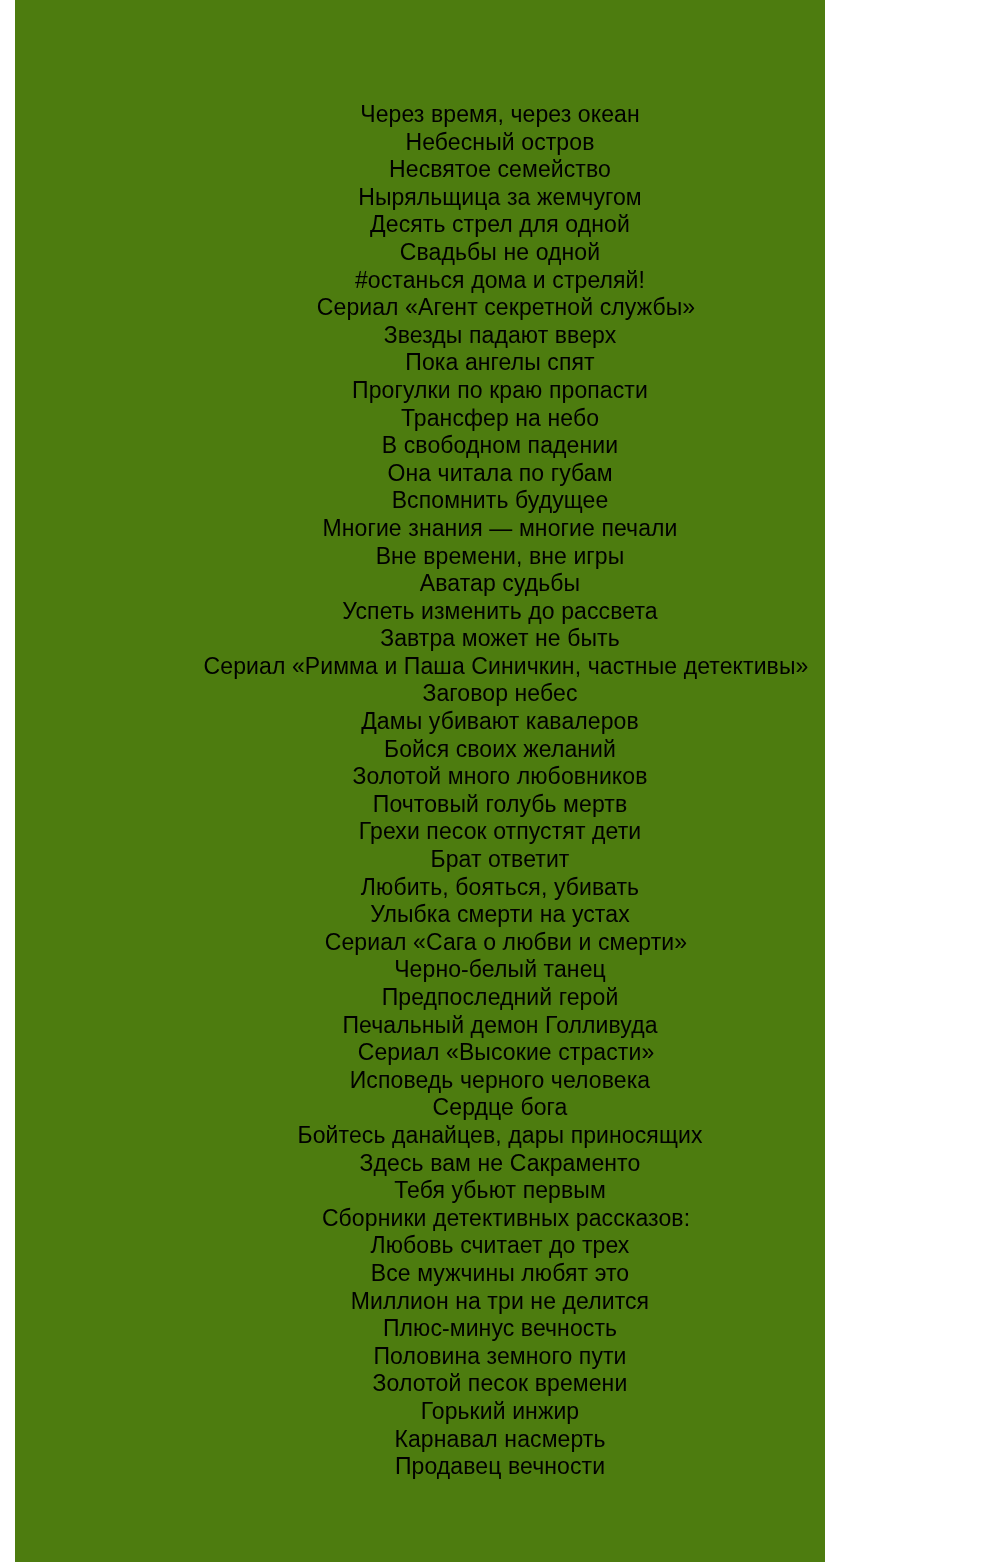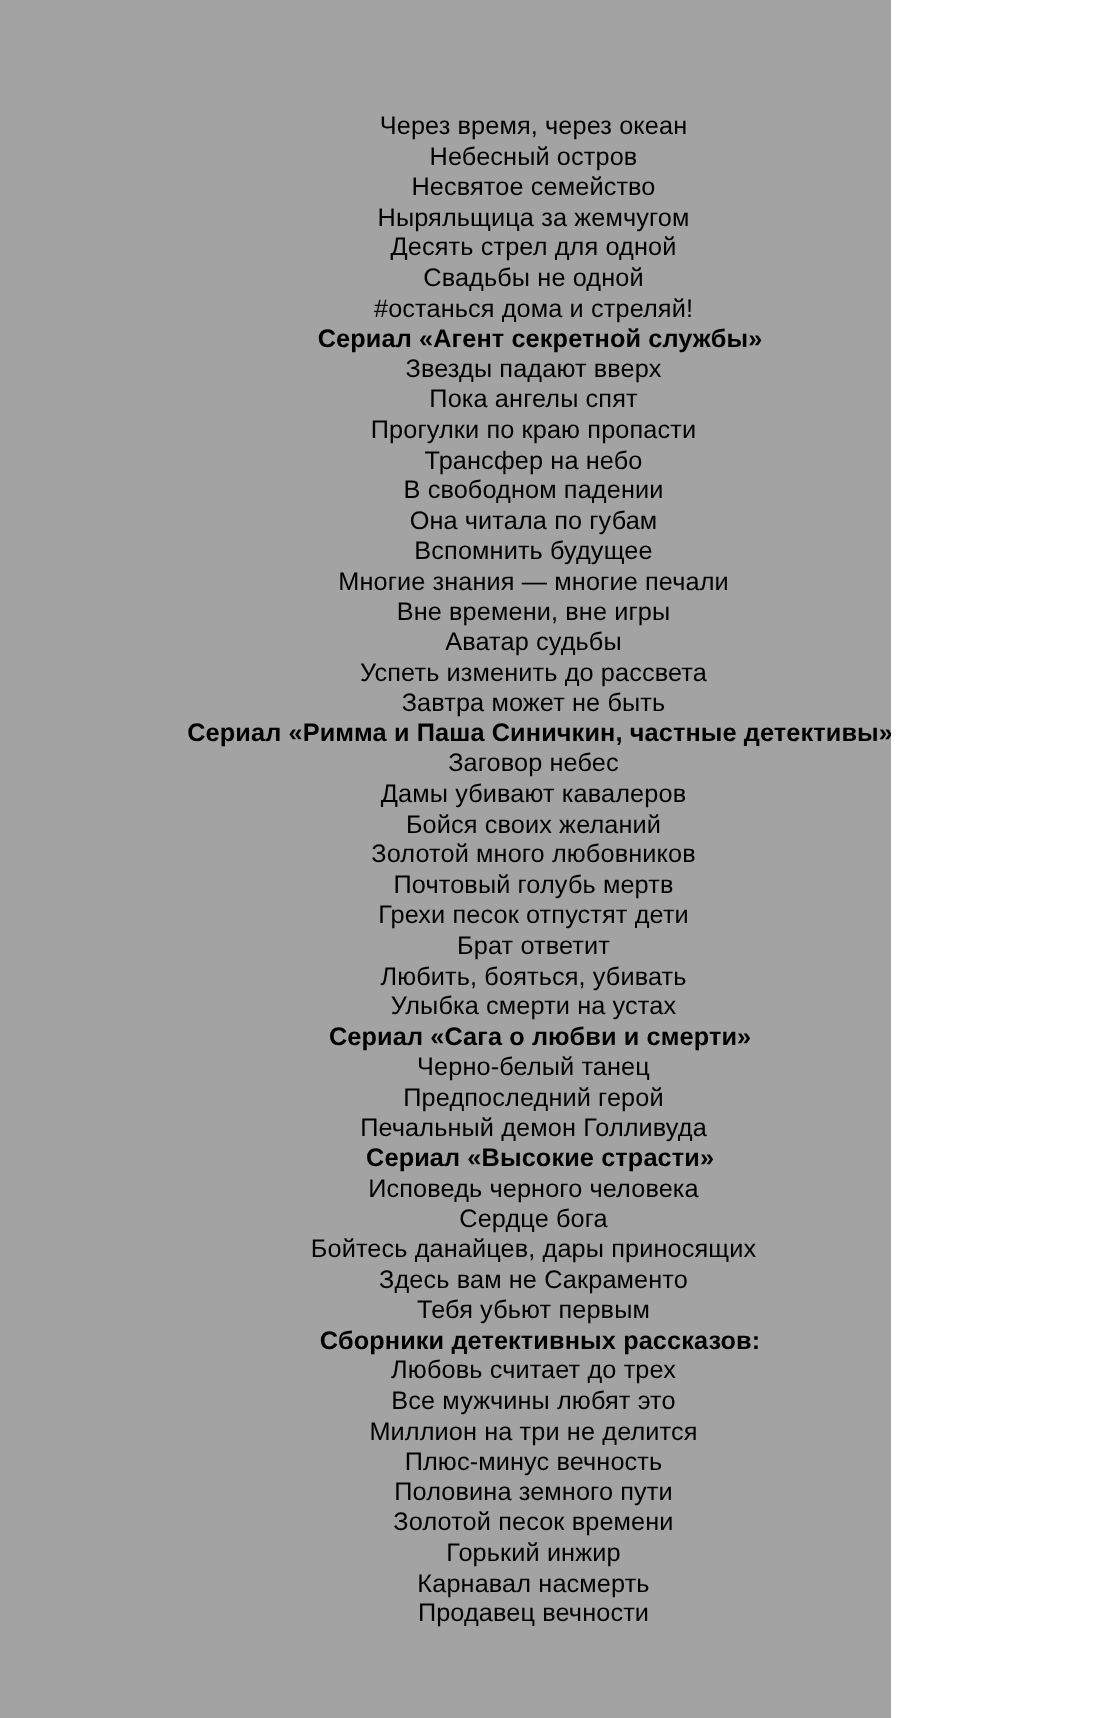--- a/index.html
+++ b/index.html
@@ -11,42 +11,42 @@
     width: 1000px;
     height: 1562px;
     position: relative;
     font-family: "Liberation Sans", "DejaVu Sans", sans-serif;
     color: #000000;
     -webkit-font-smoothing: antialiased;
   }
   .book-page {
     position: absolute;
     top: 0;
-    left: 0;
+    left: 15px;
     width: 810px;
     height: 1562px;
-    background: #a3a3a3;
+    background: #4d7c0f;
     overflow: hidden;
   }
   .title-list {
     position: absolute;
     top: 101px;
     left: 0;
     width: 970px; 
     text-align: center;
   }
   .line {
     font-size: 23px;
     line-height: 27.6px;
     font-weight: 400;
     white-space: nowrap;
     letter-spacing: 0.1px;
   }
   .line.bold {
-    font-weight: 700;
+    font-weight: 400;
     margin-left: 12px;
   }
 </style>
 </head>
 <body>
 
 <div class="book-page">
   <div class="title-list">
       <div class="line">Через время, через океан</div>
       <div class="line">Небесный остров</div>

